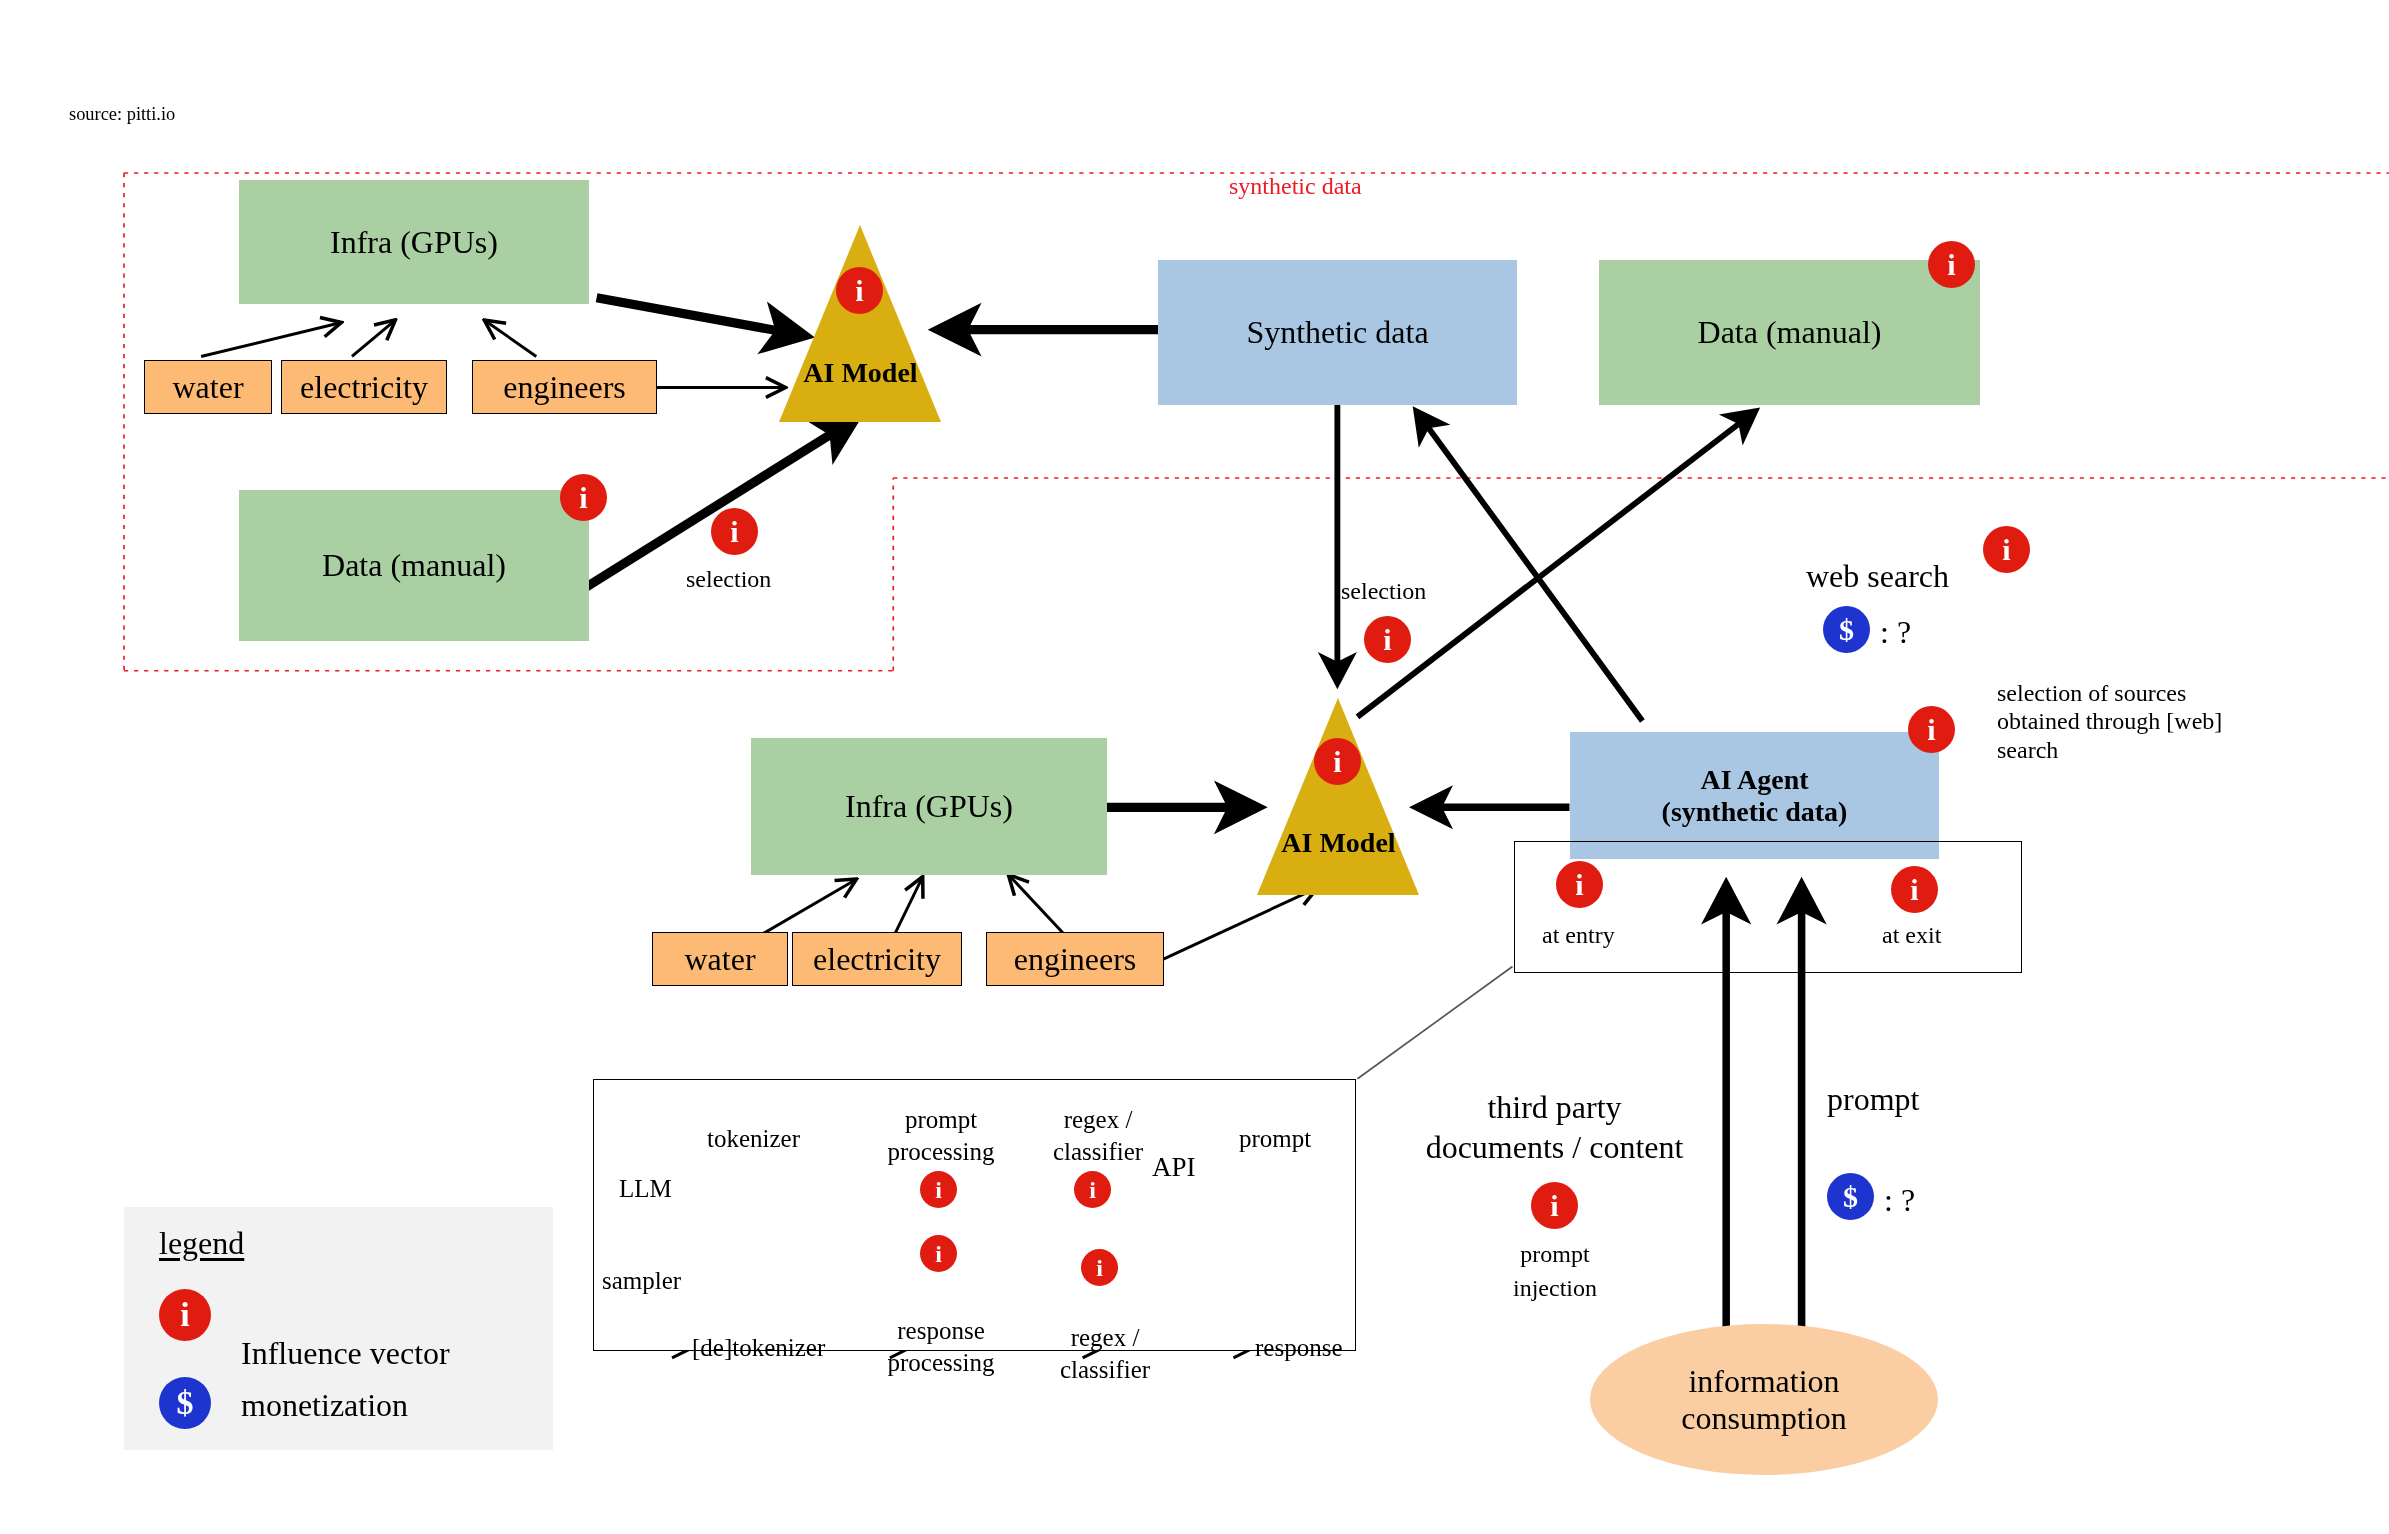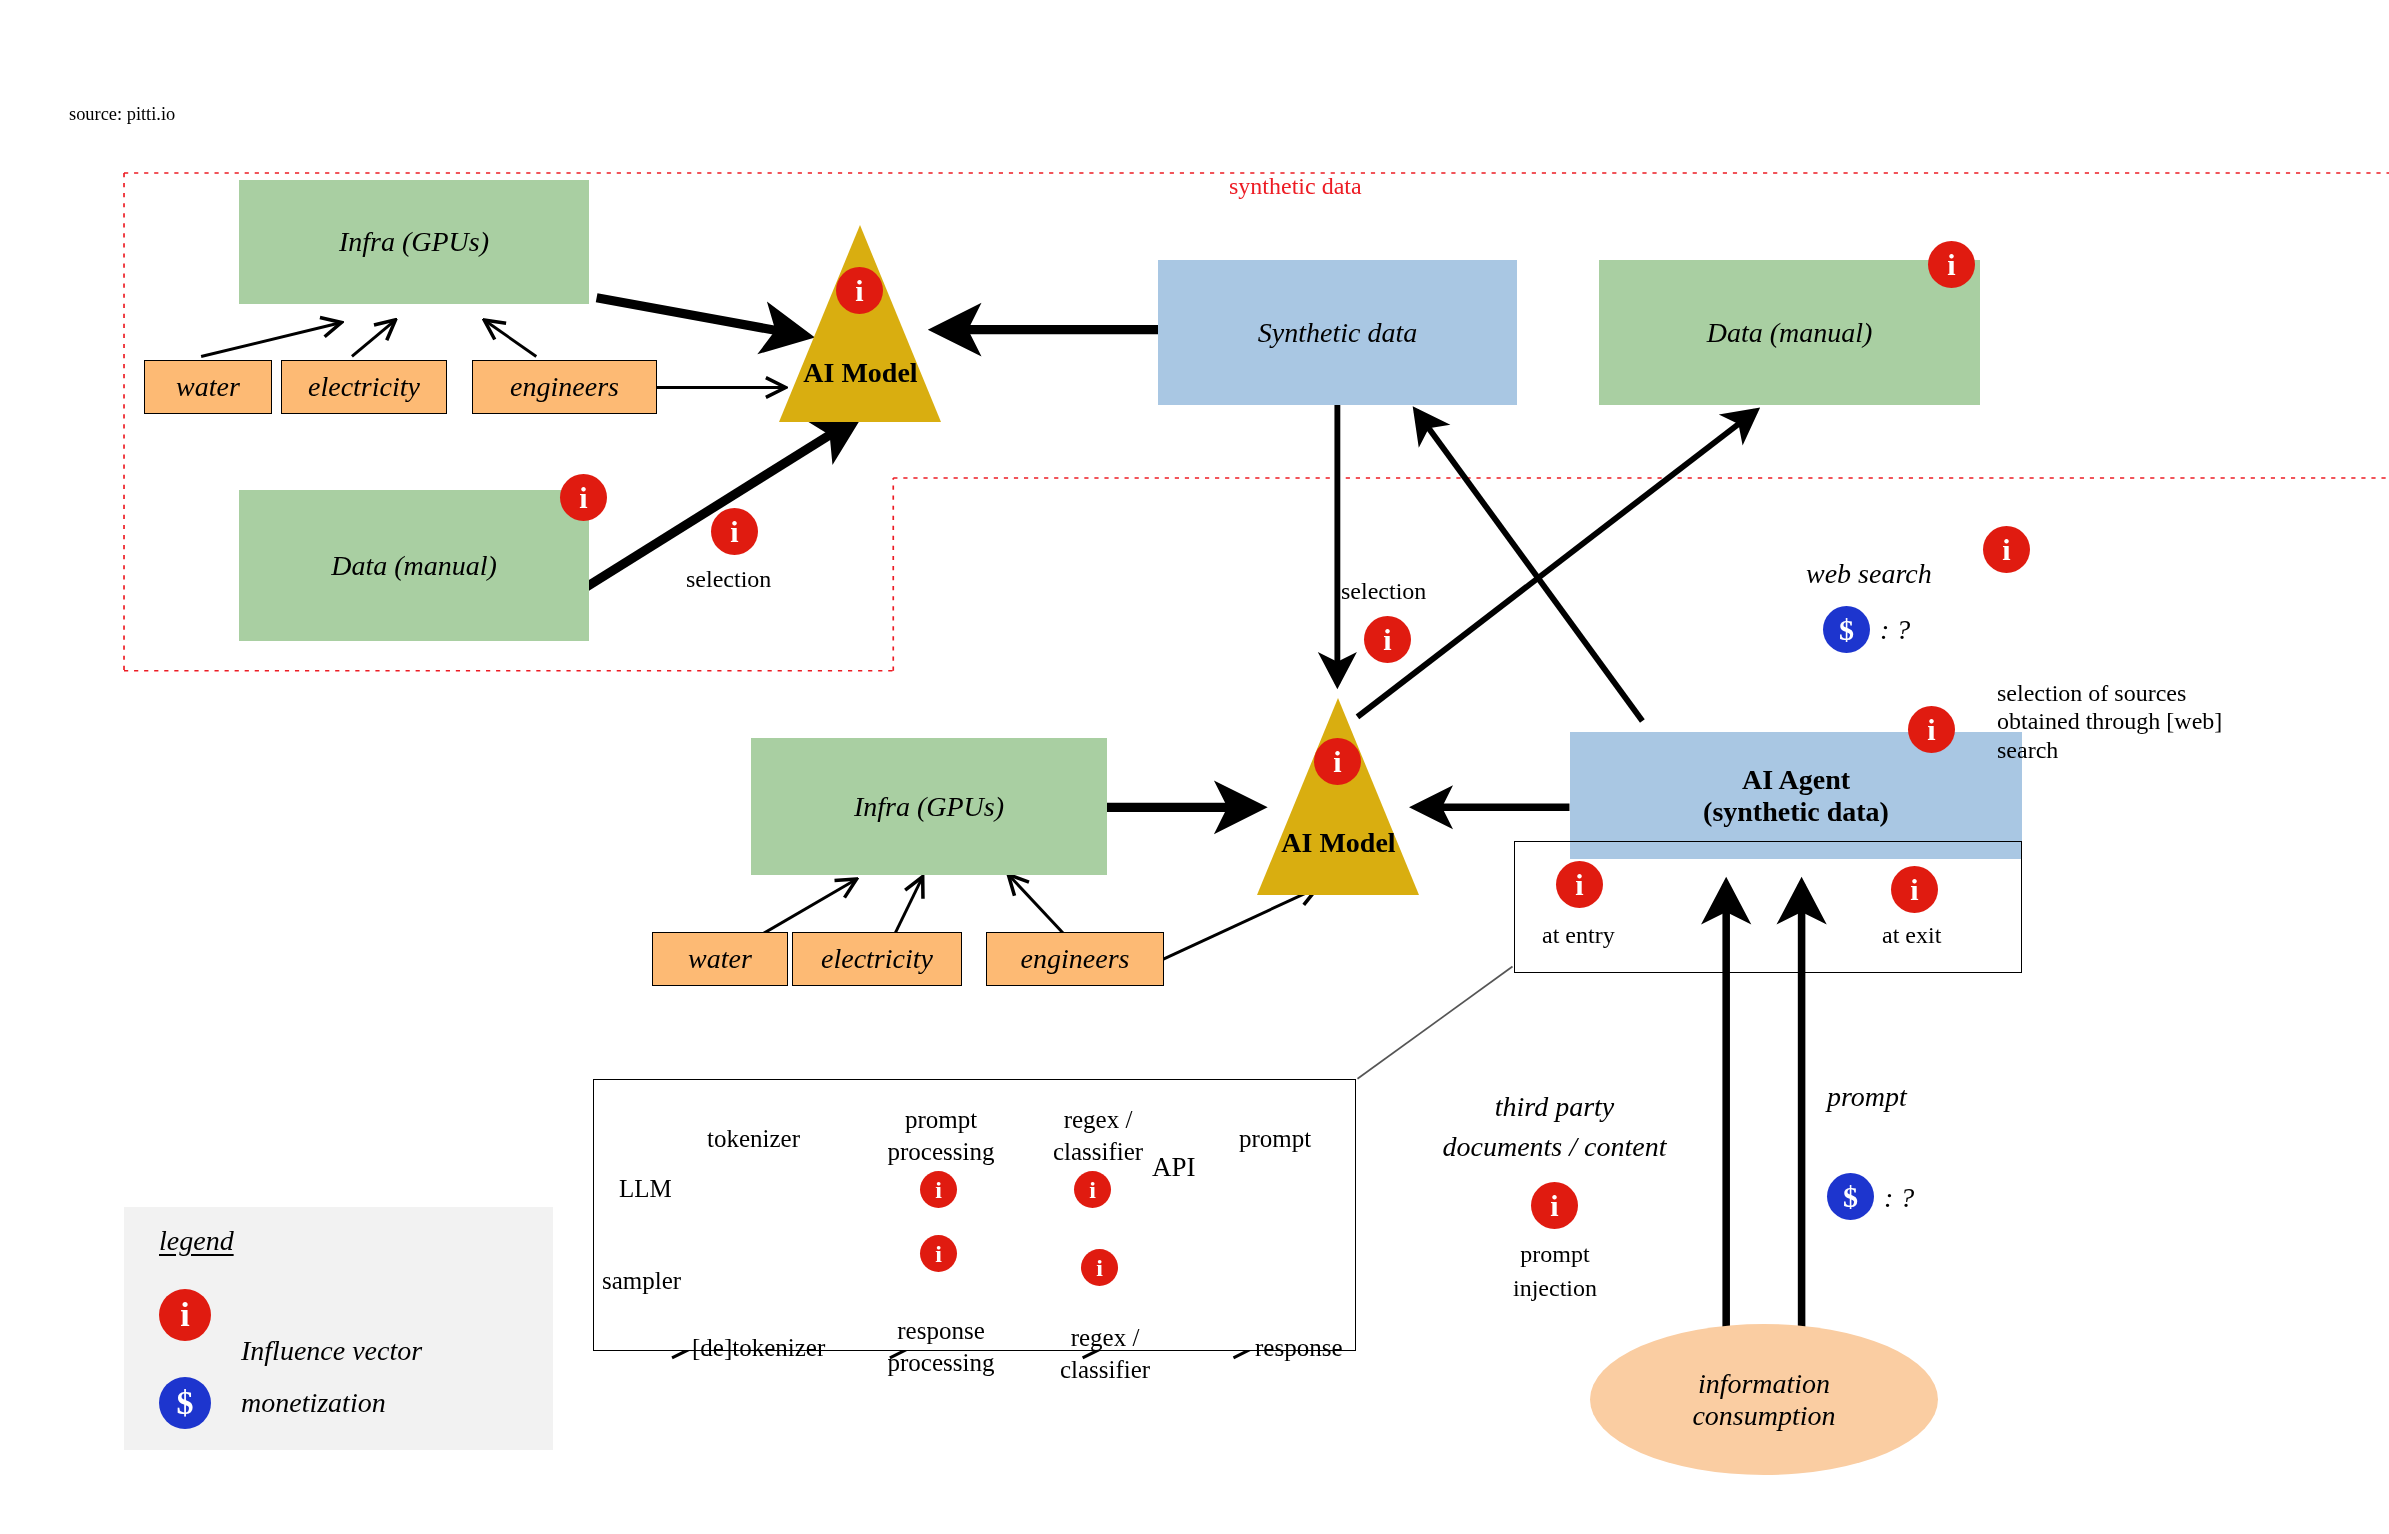--- a/index.html
+++ b/index.html
@@ -18,21 +18,21 @@
   .tri{width:0;height:0;background:transparent;}
 
   
   .badge{border-radius:50%;display:flex;align-items:center;justify-content:center;
          color:#fff;font-weight:bold;line-height:1;}
   .badge-i{background:#E01B10;font-family:"Liberation Serif",serif;}
   .badge-s{background:#1D35CE;font-family:"Liberation Serif",serif;}
 
   
   .lbl{line-height:1.18;}
-  .t-node{font-size:28px;font-style:italic;}
+  .t-node{font-size:32px;}
   .t-node-b{font-size:28px;font-weight:bold;}
   .t-small{font-size:24px;}
   .t-tiny{font-size:27px;}
   .t-pipe{font-size:25px;}
   .title{font-size:40px;font-weight:bold;letter-spacing:-0.2px;
          font-family:"Liberation Serif","DejaVu Serif",serif;}
   .src{font-size:18.4px;}
   .red{color:#ED1C24;}
   .legendbox{background:#F2F2F2;}
   .u{text-decoration:underline;text-underline-offset:4.2px;}
@@ -157,21 +157,21 @@
   </div>
   <div class="abs whitebox ctr t-node" style="left:986px;top:932px;width:176px;height:52px;">
     <span>engineers</span>
   </div>
 
   <div class="abs tri" style="left:1257px;top:698px;border-left:81px solid transparent;
        border-right:81px solid transparent;border-bottom:197px solid #D9AE10;"></div>
   <div class="abs t-node-b ctr" style="left:1257px;top:826px;width:163px;height:34px;">AI Model</div>
   <div class="abs badge badge-i" style="left:1314px;top:738px;width:47px;height:47px;font-size:30px;">i</div>
 
-  <div class="abs bluebox" style="left:1570px;top:732px;width:452px;height:127px;">
+  <div class="abs bluebox" style="left:1570px;top:732px;width:369px;height:127px;">
     <div class="ctr" style="width:100%;height:100%;flex-direction:column;">
       <span class="t-node-b">AI Agent</span>
       <span class="t-node-b">(synthetic data)</span>
     </div>
   </div>
   <div class="abs badge badge-i" style="left:1908px;top:706px;width:47px;height:47px;font-size:30px;">i</div>
 
   <div class="abs" style="left:1514px;top:841px;width:506px;height:130px;border:1.7px solid #000;
        background:transparent;"></div>
   <div class="abs badge badge-i" style="left:1556px;top:861px;width:47px;height:47px;font-size:30px;">i</div>

